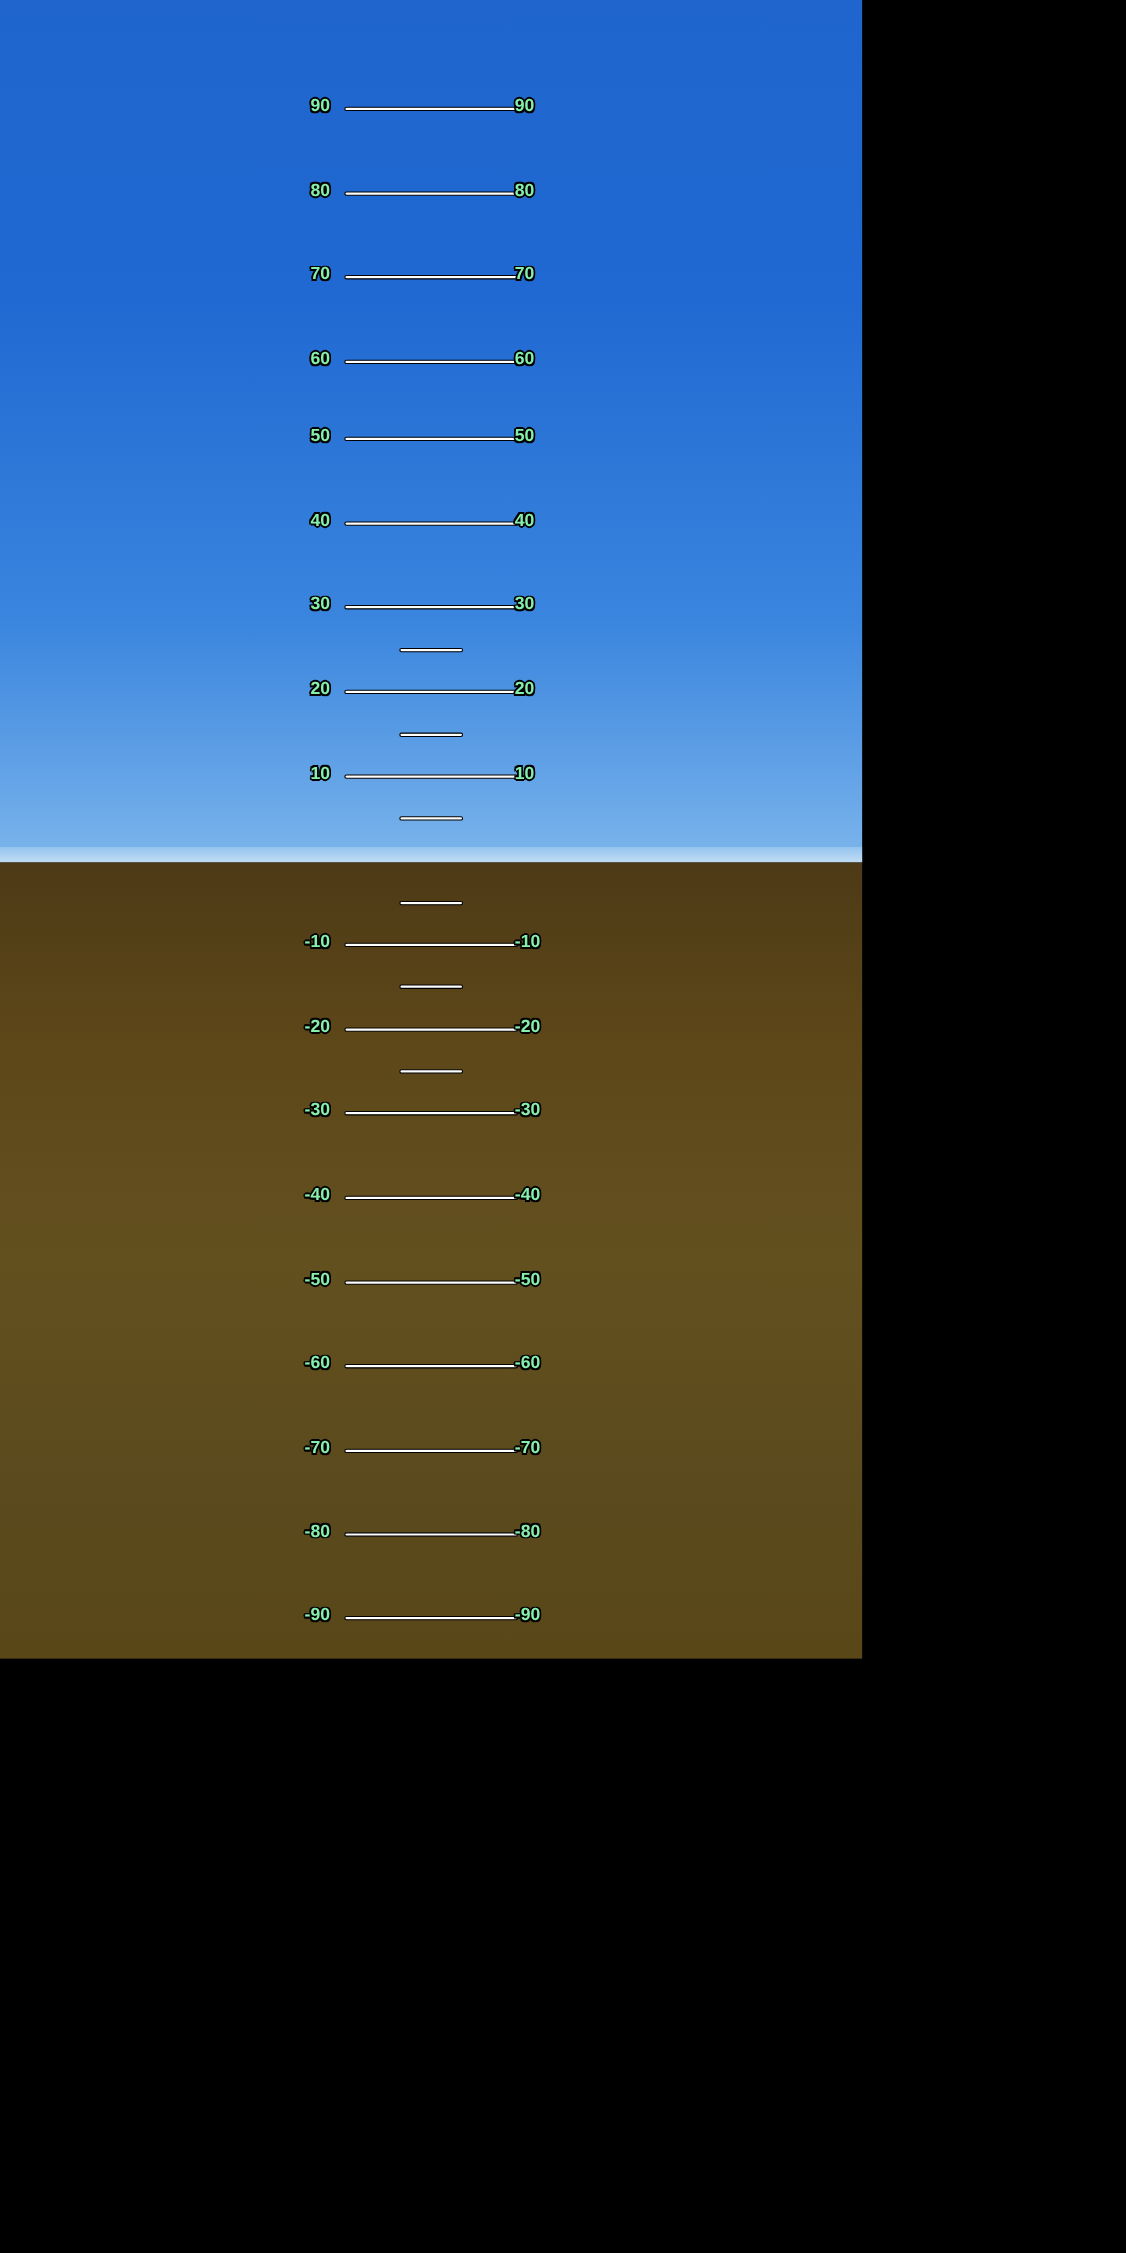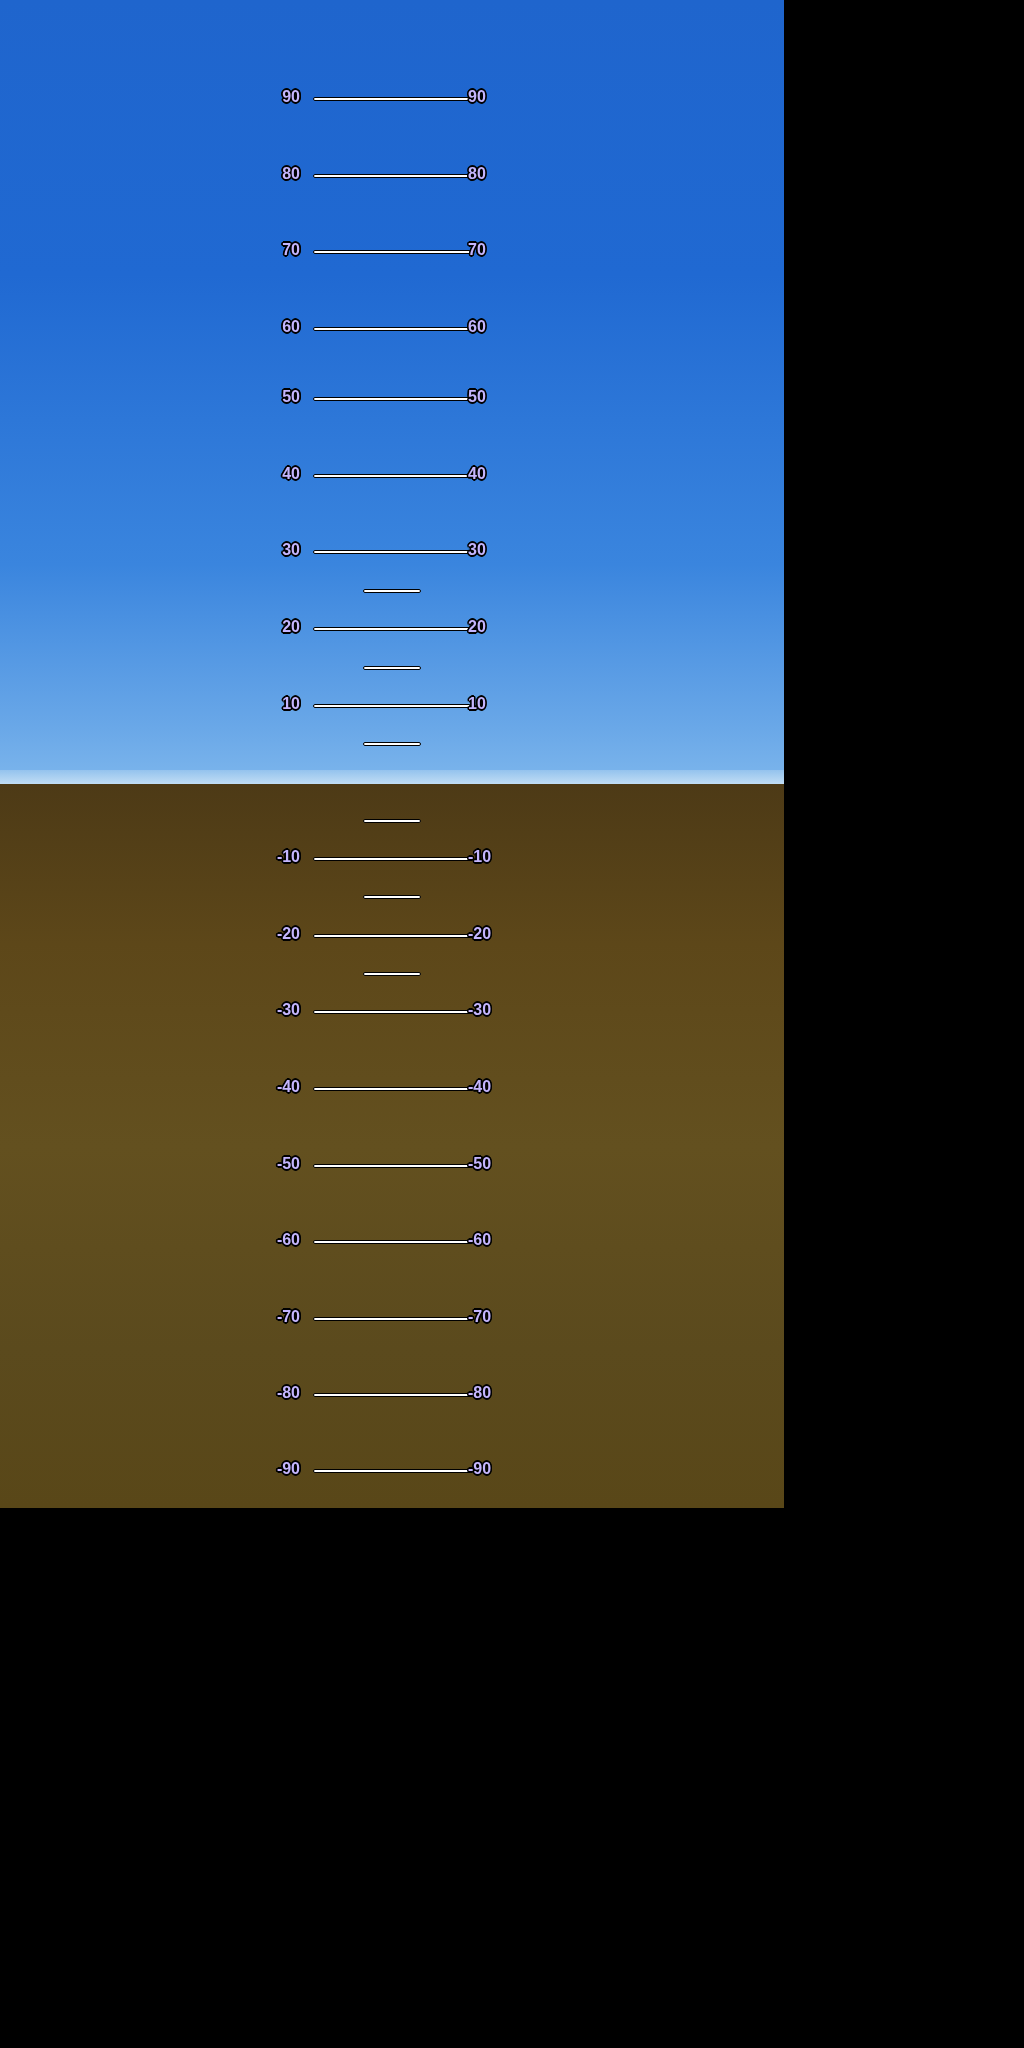--- a/index.html
+++ b/index.html
@@ -79,21 +79,21 @@
     box-sizing: border-box;
     top: -3px;
   }
   .bar.major      { left: 313px; width: 158px; }
   .bar.minor      { left: 363px; width: 58px;  }
   .label {
     position: absolute;
     top: -11px;
     font-size: 16px;
     font-weight: bold;
-    color: #c4b5fd;
+    color: #86efac;
     line-height: 1;
     white-space: nowrap;
     text-shadow:
       -1.3px -1.3px 0 #000, 1.3px -1.3px 0 #000,
       -1.3px  1.3px 0 #000, 1.3px  1.3px 0 #000,
        0    -1.6px 0 #000,  0     1.6px 0 #000,
       -1.6px  0    0 #000,  1.6px  0    0 #000;
   }
   .label.left  { right: 484px; text-align: right; }
   .label.right { left: 468px;  text-align: left;  }

